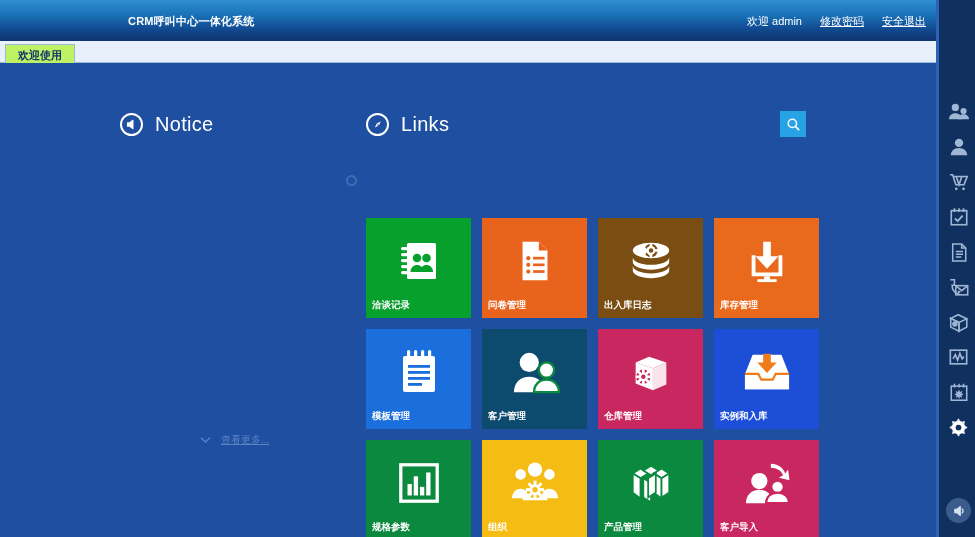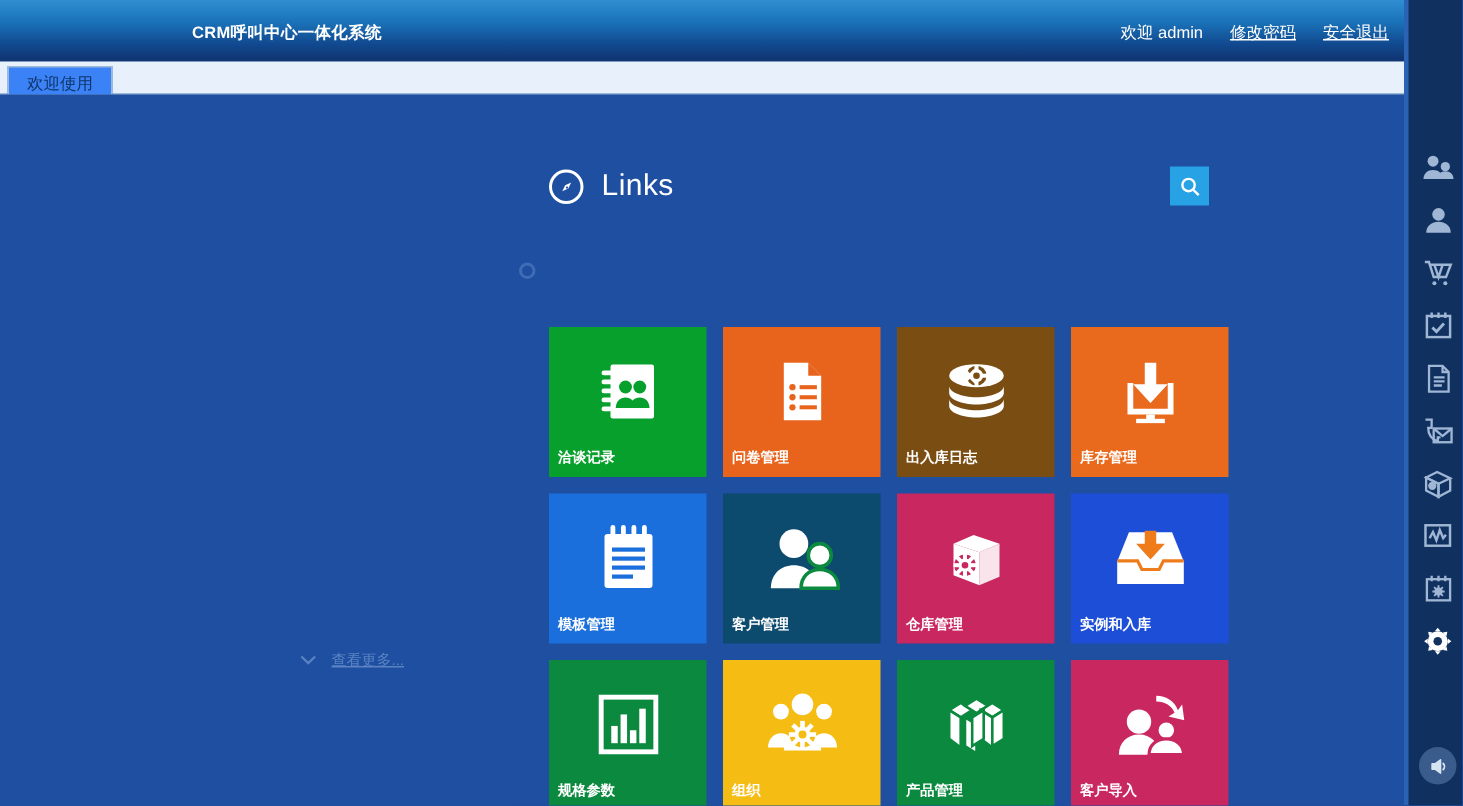--- a/index.html
+++ b/index.html
@@ -29,22 +29,22 @@
   .header-right a { color: #ffffff; text-decoration: underline; font-size: 11px; }
 
   
   .tabstrip {
     position: absolute; left: 0; top: 41px; width: 936px; height: 22px;
     background: #e8f1fb; border-bottom: 1px solid #9cb9d8;
   }
   .tab {
     position: absolute; left: 5px; top: 3px; height: 19px;
     padding: 3px 12px 0 12px;
-    background: #3b82f6; border: 1px solid #9cb9d8; border-bottom: none;
-    font-size: 11px; color: #11366b; font-weight: normal;
+    background: #bef264; border: 1px solid #9cb9d8; border-bottom: none;
+    font-size: 11px; color: #11366b; font-weight: bold;
   }
 
   
   .canvas {
     position: absolute; left: 0; top: 63px; width: 936px; height: 474px;
     background: #1f4fa0;
   }
 
   
   .notice-panel { position: absolute; left: 120px; top: 50px; width: 220px; height: 400px; }
@@ -131,20 +131,28 @@
     </div>
   </div>
 
   <div class="tabstrip">
     <div class="tab">欢迎使用</div>
   </div>
 
   <div class="canvas">
 
     <div class="notice-panel">
+      <div class="panel-head">
+        <span class="circ-icon">
+          <svg width="13" height="13" viewBox="0 0 16 16" fill="currentColor">
+            <path d="M9.5 2.2 5.4 5.3H3.0a.6.6 0 0 0-.6.6v4.2c0 .33.27.6.6.6h2.4l4.1 3.1c.4.3.95.02.95-.48V2.68c0-.5-.55-.78-.95-.48z"></path>
+          </svg>
+        </span>
+        <span class="panel-title">Notice</span>
+      </div>
       <div class="notice-more">
         <span>
           <svg width="11" height="8" viewBox="0 0 12 8" fill="none" stroke="currentColor" stroke-width="1.6">
             <path d="M1 1.5 6 6.3 11 1.5"></path>
           </svg>
         </span>
         <a href="#">查看更多...</a>
       </div>
       <div class="spinner-dot"></div>
     </div>

